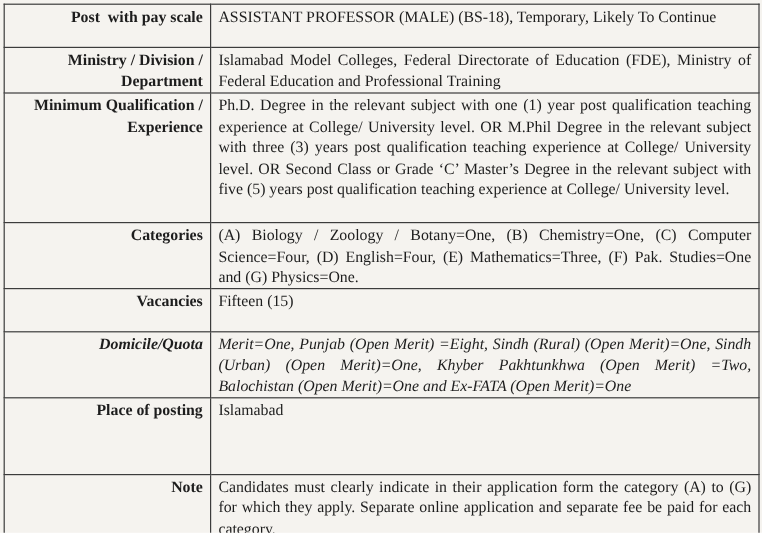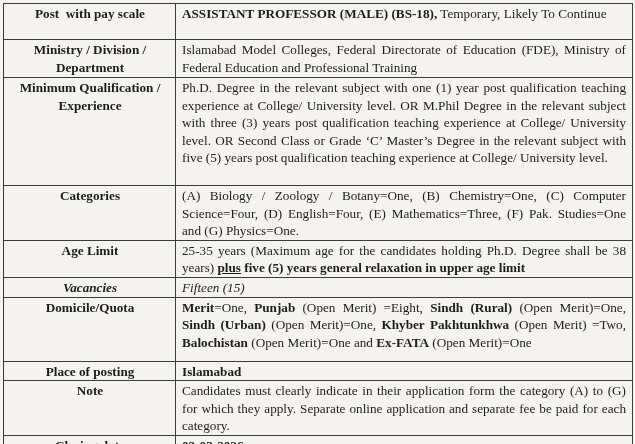--- a/index.html
+++ b/index.html
@@ -23,27 +23,27 @@
   col.label-col { width: 172px; }
   th, td {
     border: 1.5px solid #3c3c3c;
     vertical-align: top;
     font-size: 13.2px;
     line-height: 17.6px;
     padding: 1px 6px 0 6px;
     overflow: hidden;
   }
   th {
-    text-align: center;
+    text-align: right;
     font-weight: bold;
     white-space: pre-wrap;
     padding-left: 7px;
   }
   td { text-align: justify; }
-  td span.b { font-weight: bold; }
+  td span.b { font-weight: normal; }
   td span.u { text-decoration: underline; }
   
   tr:nth-child(1)  { height: 36px; }
   tr:nth-child(2)  { height: 38px; margin-left: 44px; }
   tr:nth-child(3)  { height: 108px; font-family: Liberation Serif, serif; }
   tr:nth-child(4)  { height: 54px; margin-top: 29px; }
   tr:nth-child(5)  { height: 36px; }
   tr:nth-child(6)  { height: 18px; font-style: italic; }
   tr:nth-child(7)  { height: 64px; line-height: 15.6px; }
   tr:nth-child(8)  { height: 19px; margin-left: 44px; }
@@ -70,24 +70,20 @@
       </tr>
       <tr>
         <th>Minimum Qualification / Experience</th>
         <td><span>Ph.D. Degree in the relevant subject with one (1) year post qualification teaching experience at College/ University level. OR M.Phil Degree in the relevant subject with three (3) years post qualification teaching experience at College/ University level. OR Second Class or Grade ‘C’ Master’s Degree in the relevant subject with five (5) years post qualification teaching experience at College/ University level.</span></td>
       </tr>
       <tr>
         <th>Categories</th>
         <td><span>(A) Biology / Zoology / Botany=One, (B) Chemistry=One, (C) Computer Science=Four, (D) English=Four, (E) Mathematics=Three, (F) Pak. Studies=One and (G) Physics=One.</span></td>
       </tr>
       <tr>
-        <th>Age Limit</th>
-        <td><span>25-35 years (Maximum age for the candidates holding Ph.D. Degree shall be 38 years) </span><span class="b u">plus</span><span class="b"> five (5) years general relaxation in upper age limit</span></td>
-      </tr>
-      <tr>
         <th>Vacancies</th>
         <td><span>Fifteen (15)</span></td>
       </tr>
       <tr>
         <th>Domicile/Quota</th>
         <td><span class="b">Merit</span><span>=One, </span><span class="b">Punjab</span><span> (Open Merit) =Eight, </span><span class="b">Sindh (Rural)</span><span> (Open Merit)=One, </span><span class="b">Sindh (Urban)</span><span> (Open Merit)=One, </span><span class="b">Khyber Pakhtunkhwa</span><span> (Open Merit) =Two, </span><span class="b">Balochistan</span><span> (Open Merit)=One and </span><span class="b">Ex-FATA</span><span> (Open Merit)=One</span></td>
       </tr>
       <tr>
         <th>Place of posting</th>
         <td><span class="b">Islamabad</span></td>

